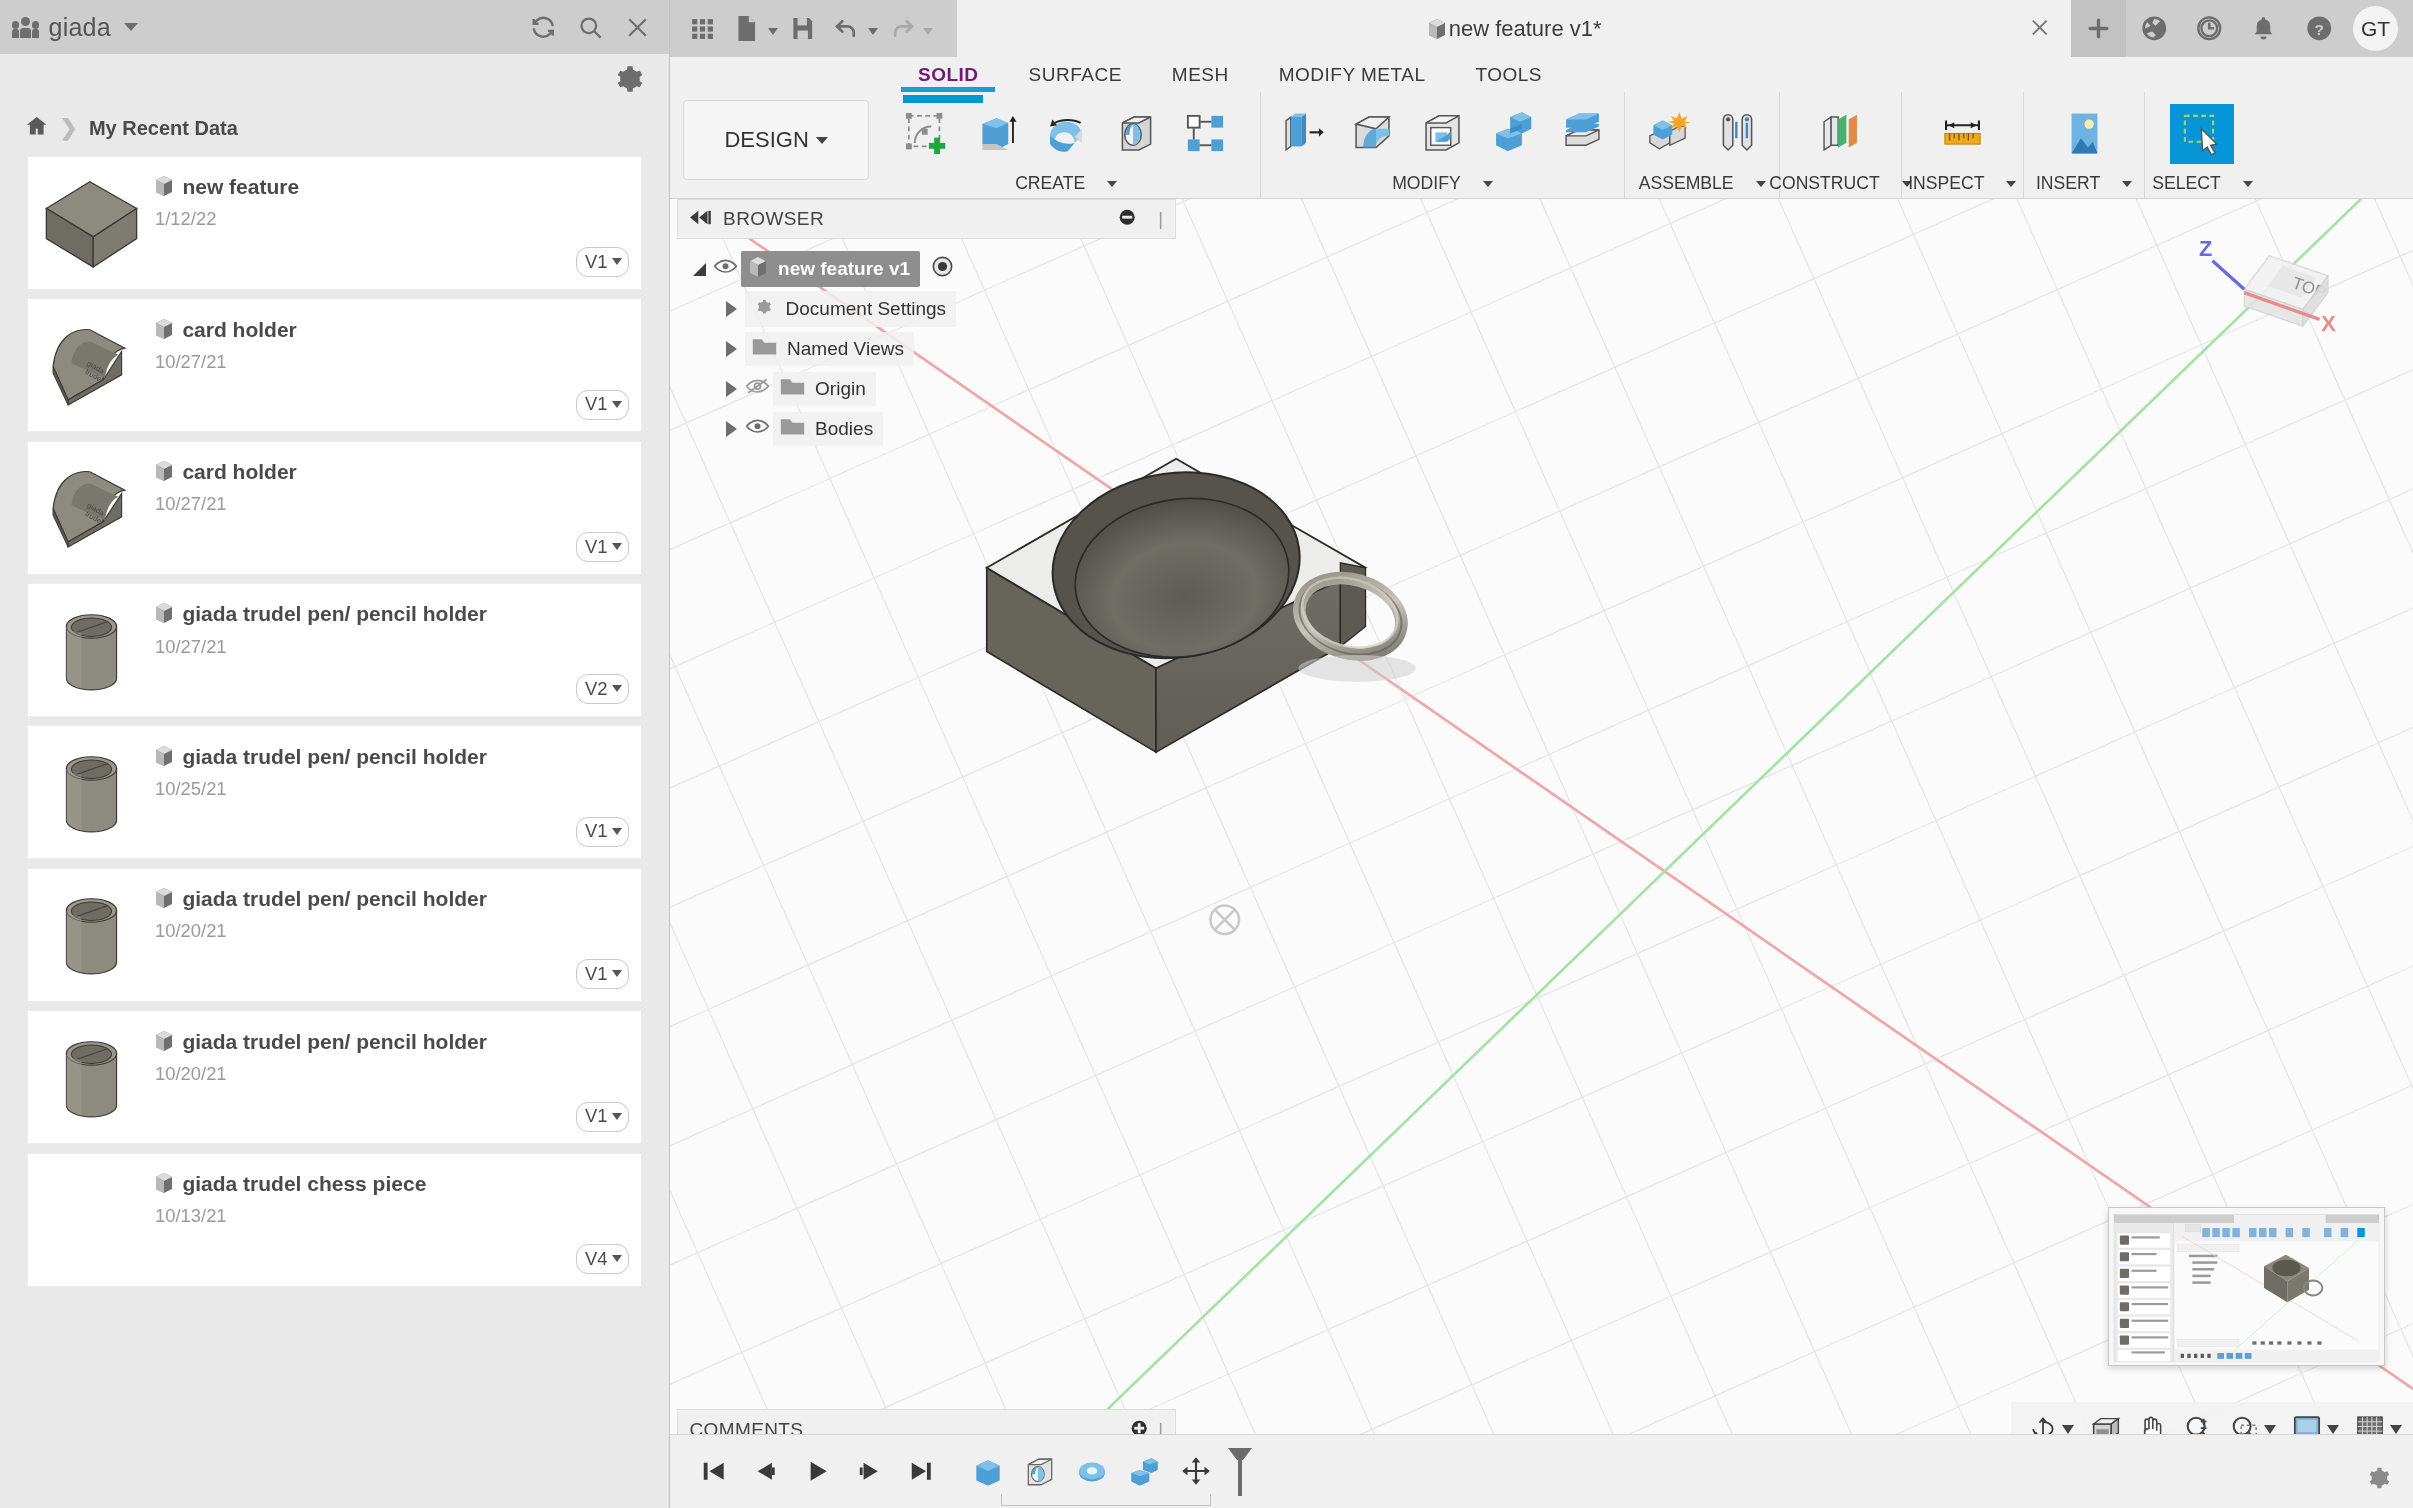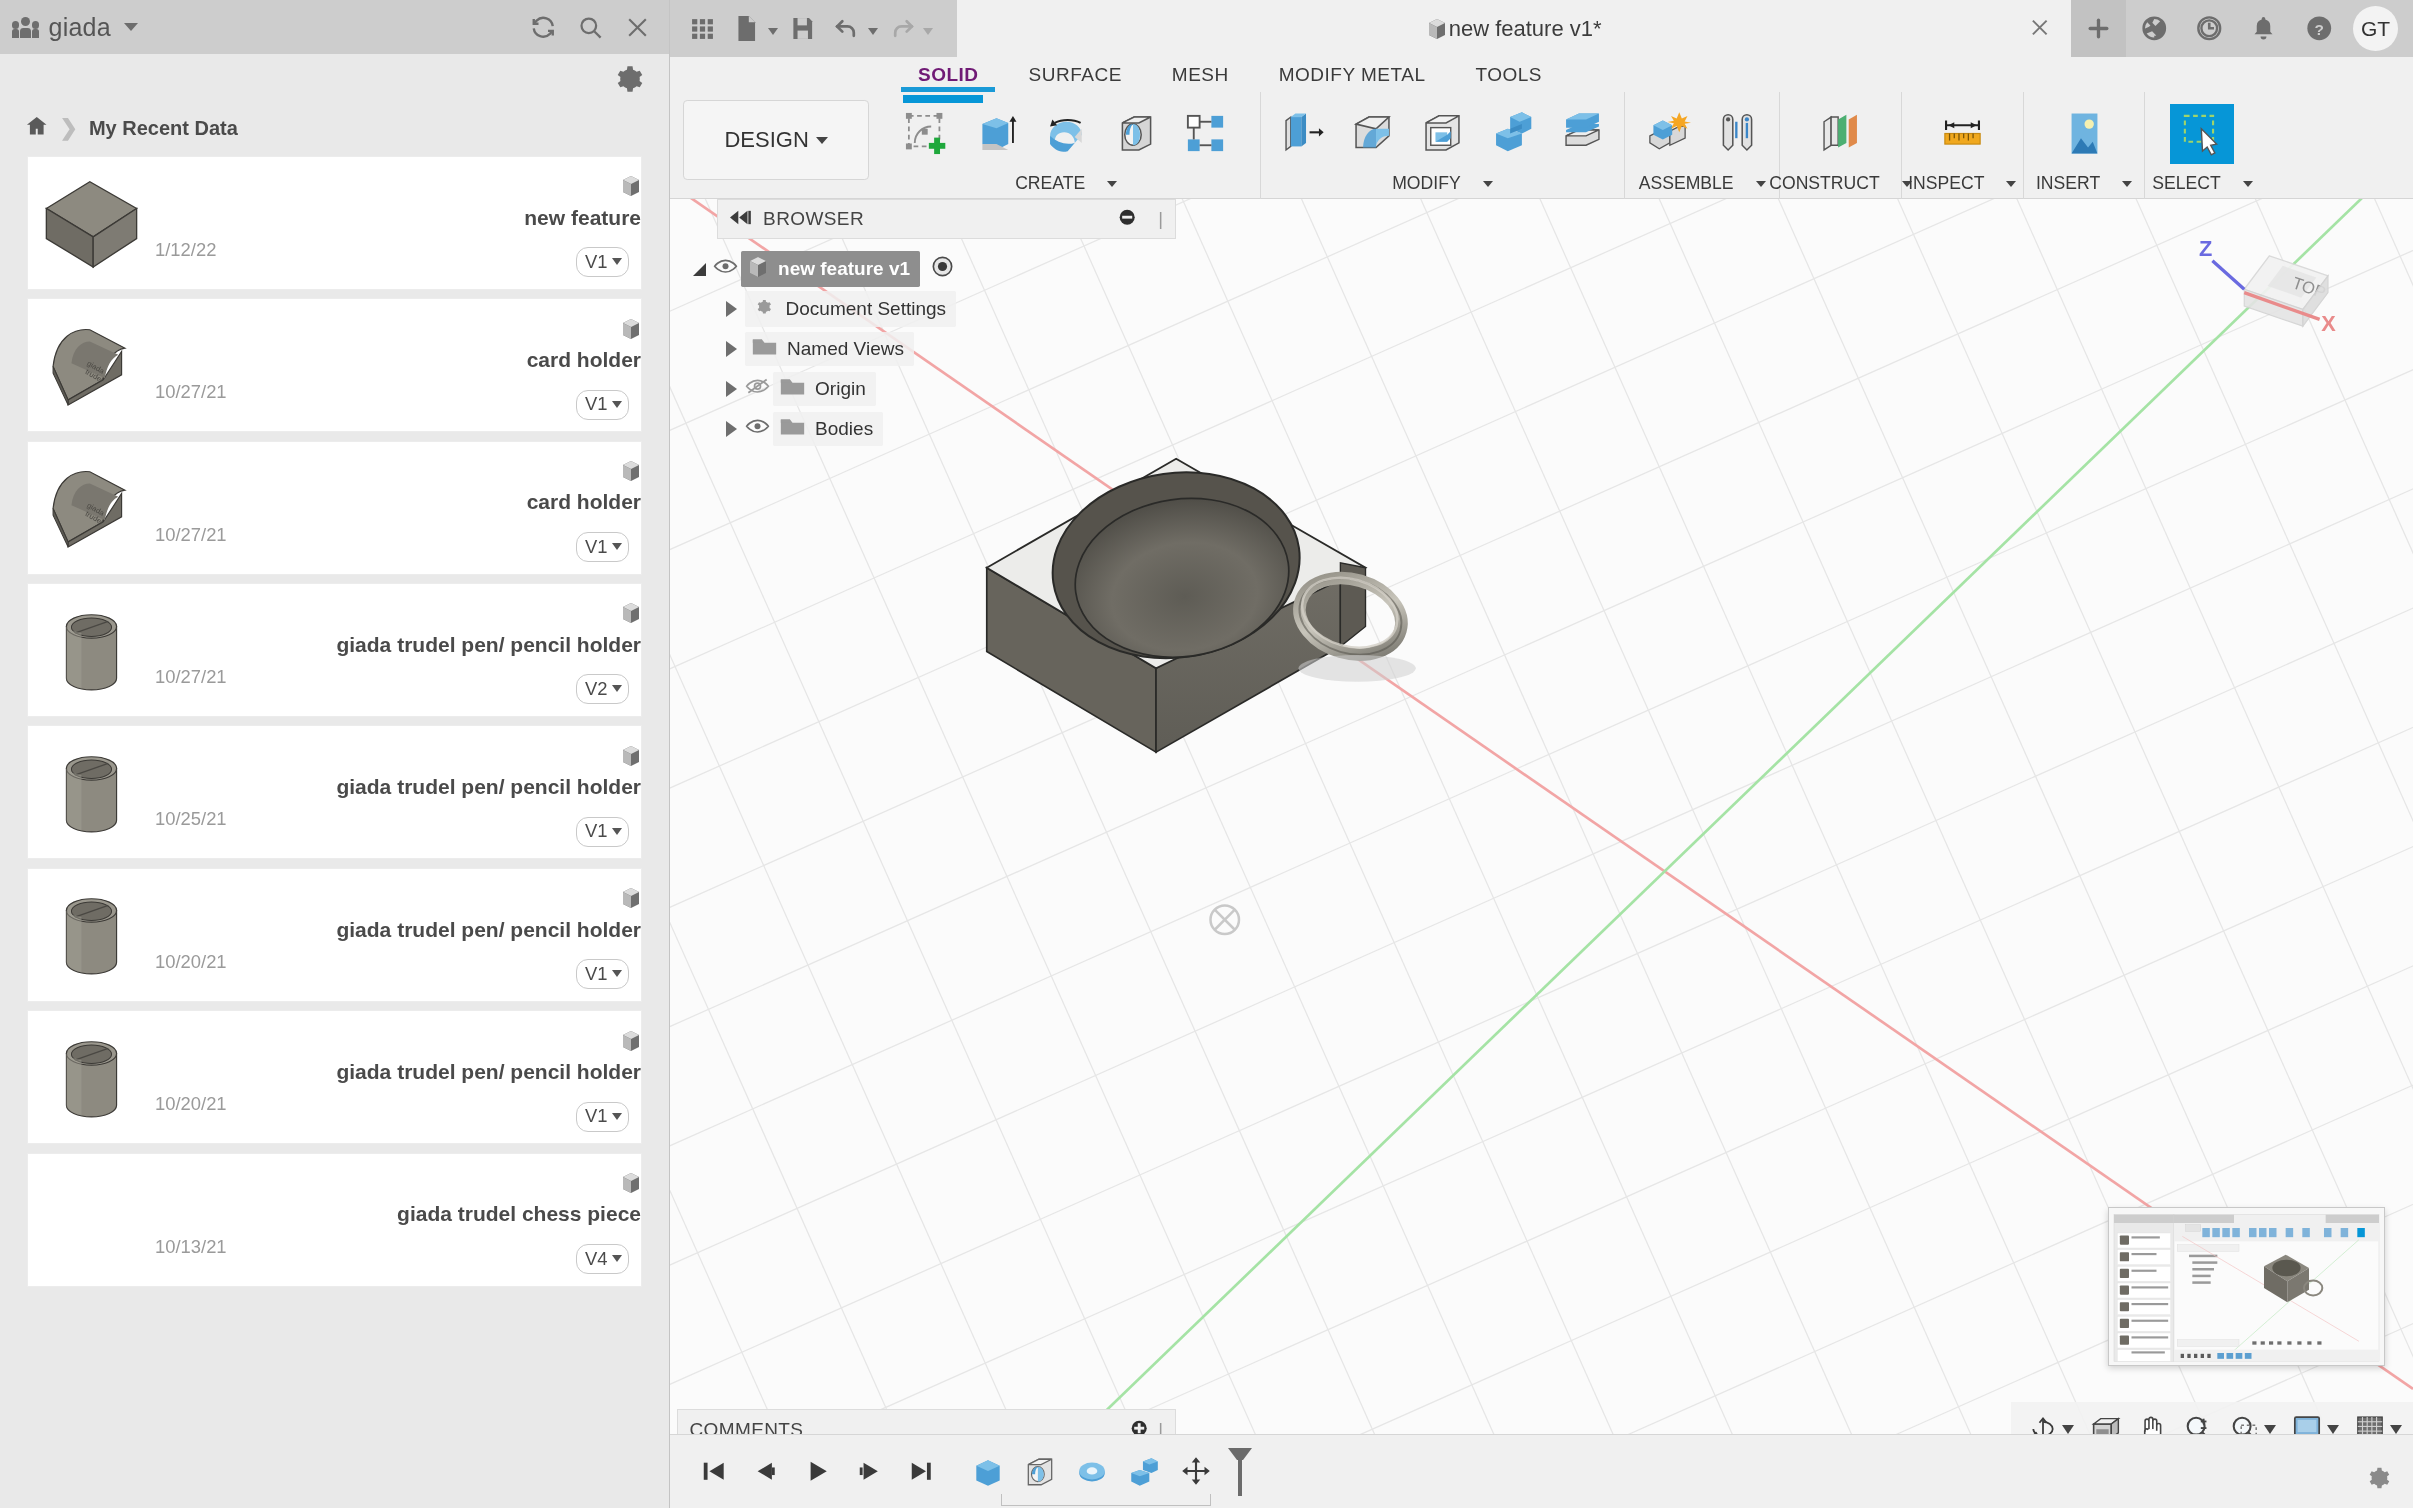--- a/index.html
+++ b/index.html
@@ -51,21 +51,21 @@
   .dp-list { padding: 0 27px; }
   .dp-card {
     background: #fff; height: 134px; margin-bottom: 8.4px; position: relative;
     display: flex; align-items: flex-start; border: 0.8px solid #ececec;
   }
   .dp-thumb {
     width: 126px; height: 134px; display: flex; align-items: center; justify-content: center;
     flex-shrink: 0;
   }
   .dp-meta { padding-top: 18.4px; flex: 1; }
-  .dp-title { display: flex; align-items: flex-end; gap: 8.4px; flex-direction: column; }
+  .dp-title { display: flex; align-items: flex-start; gap: 8.4px; }
   .dp-title-text { font-size: 21px; font-weight: bold; color: #4a4a4a; }
   .dp-date { font-size: 18.4px; color: #9a9a9a; margin-top: 9.2px; margin-left: 1px; }
   .ver-btn {
     position: absolute; right: 11.7px; bottom: 11.7px;
     border: 0.8px solid #c9c9c9; border-radius: 12px; background: #fff;
     padding: 2.5px 6.7px 3.4px 7.5px; font-size: 18.4px; color: #4a4a4a;
     display: flex; align-items: center; gap: 4.2px;
   }
   .ver-btn .tri {
     width: 0; height: 0; border-left: 5.9px solid transparent;
@@ -149,21 +149,21 @@
     background: #fbfbfb; overflow: hidden;
   }
   .grid-layer { position: absolute; inset: -168px; }
 
   
   .browser {
     position: absolute; left: 6.7px; top: 0px; width: 499px;
   }
   .browser-head {
     height: 40px; background: #f0f0f0; border: 0.8px solid #dcdcdc;
-    display: flex; align-items: center; padding: 0 11.7px; gap: 11.7px; margin-left: 40px;
+    display: flex; align-items: center; padding: 0 11.7px; gap: 11.7px;
   }
   .browser-title { font-size: 19px; color: #444; letter-spacing: 0.4px; }
   .bh-spacer { flex: 1; }
   .tree { padding: 10px 0 0 11.7px; font-size: 19px; color: #333; }
   .tree-row { display: flex; align-items: center; height: 40px; gap: 3px; }
   .tw { width: 22px; display: flex; justify-content: center; }
   .tri-right-o {
     width: 0; height: 0; border-top: 8.4px solid transparent;
     border-bottom: 8.4px solid transparent; border-left: 11.7px solid #555;
     opacity: .85;

